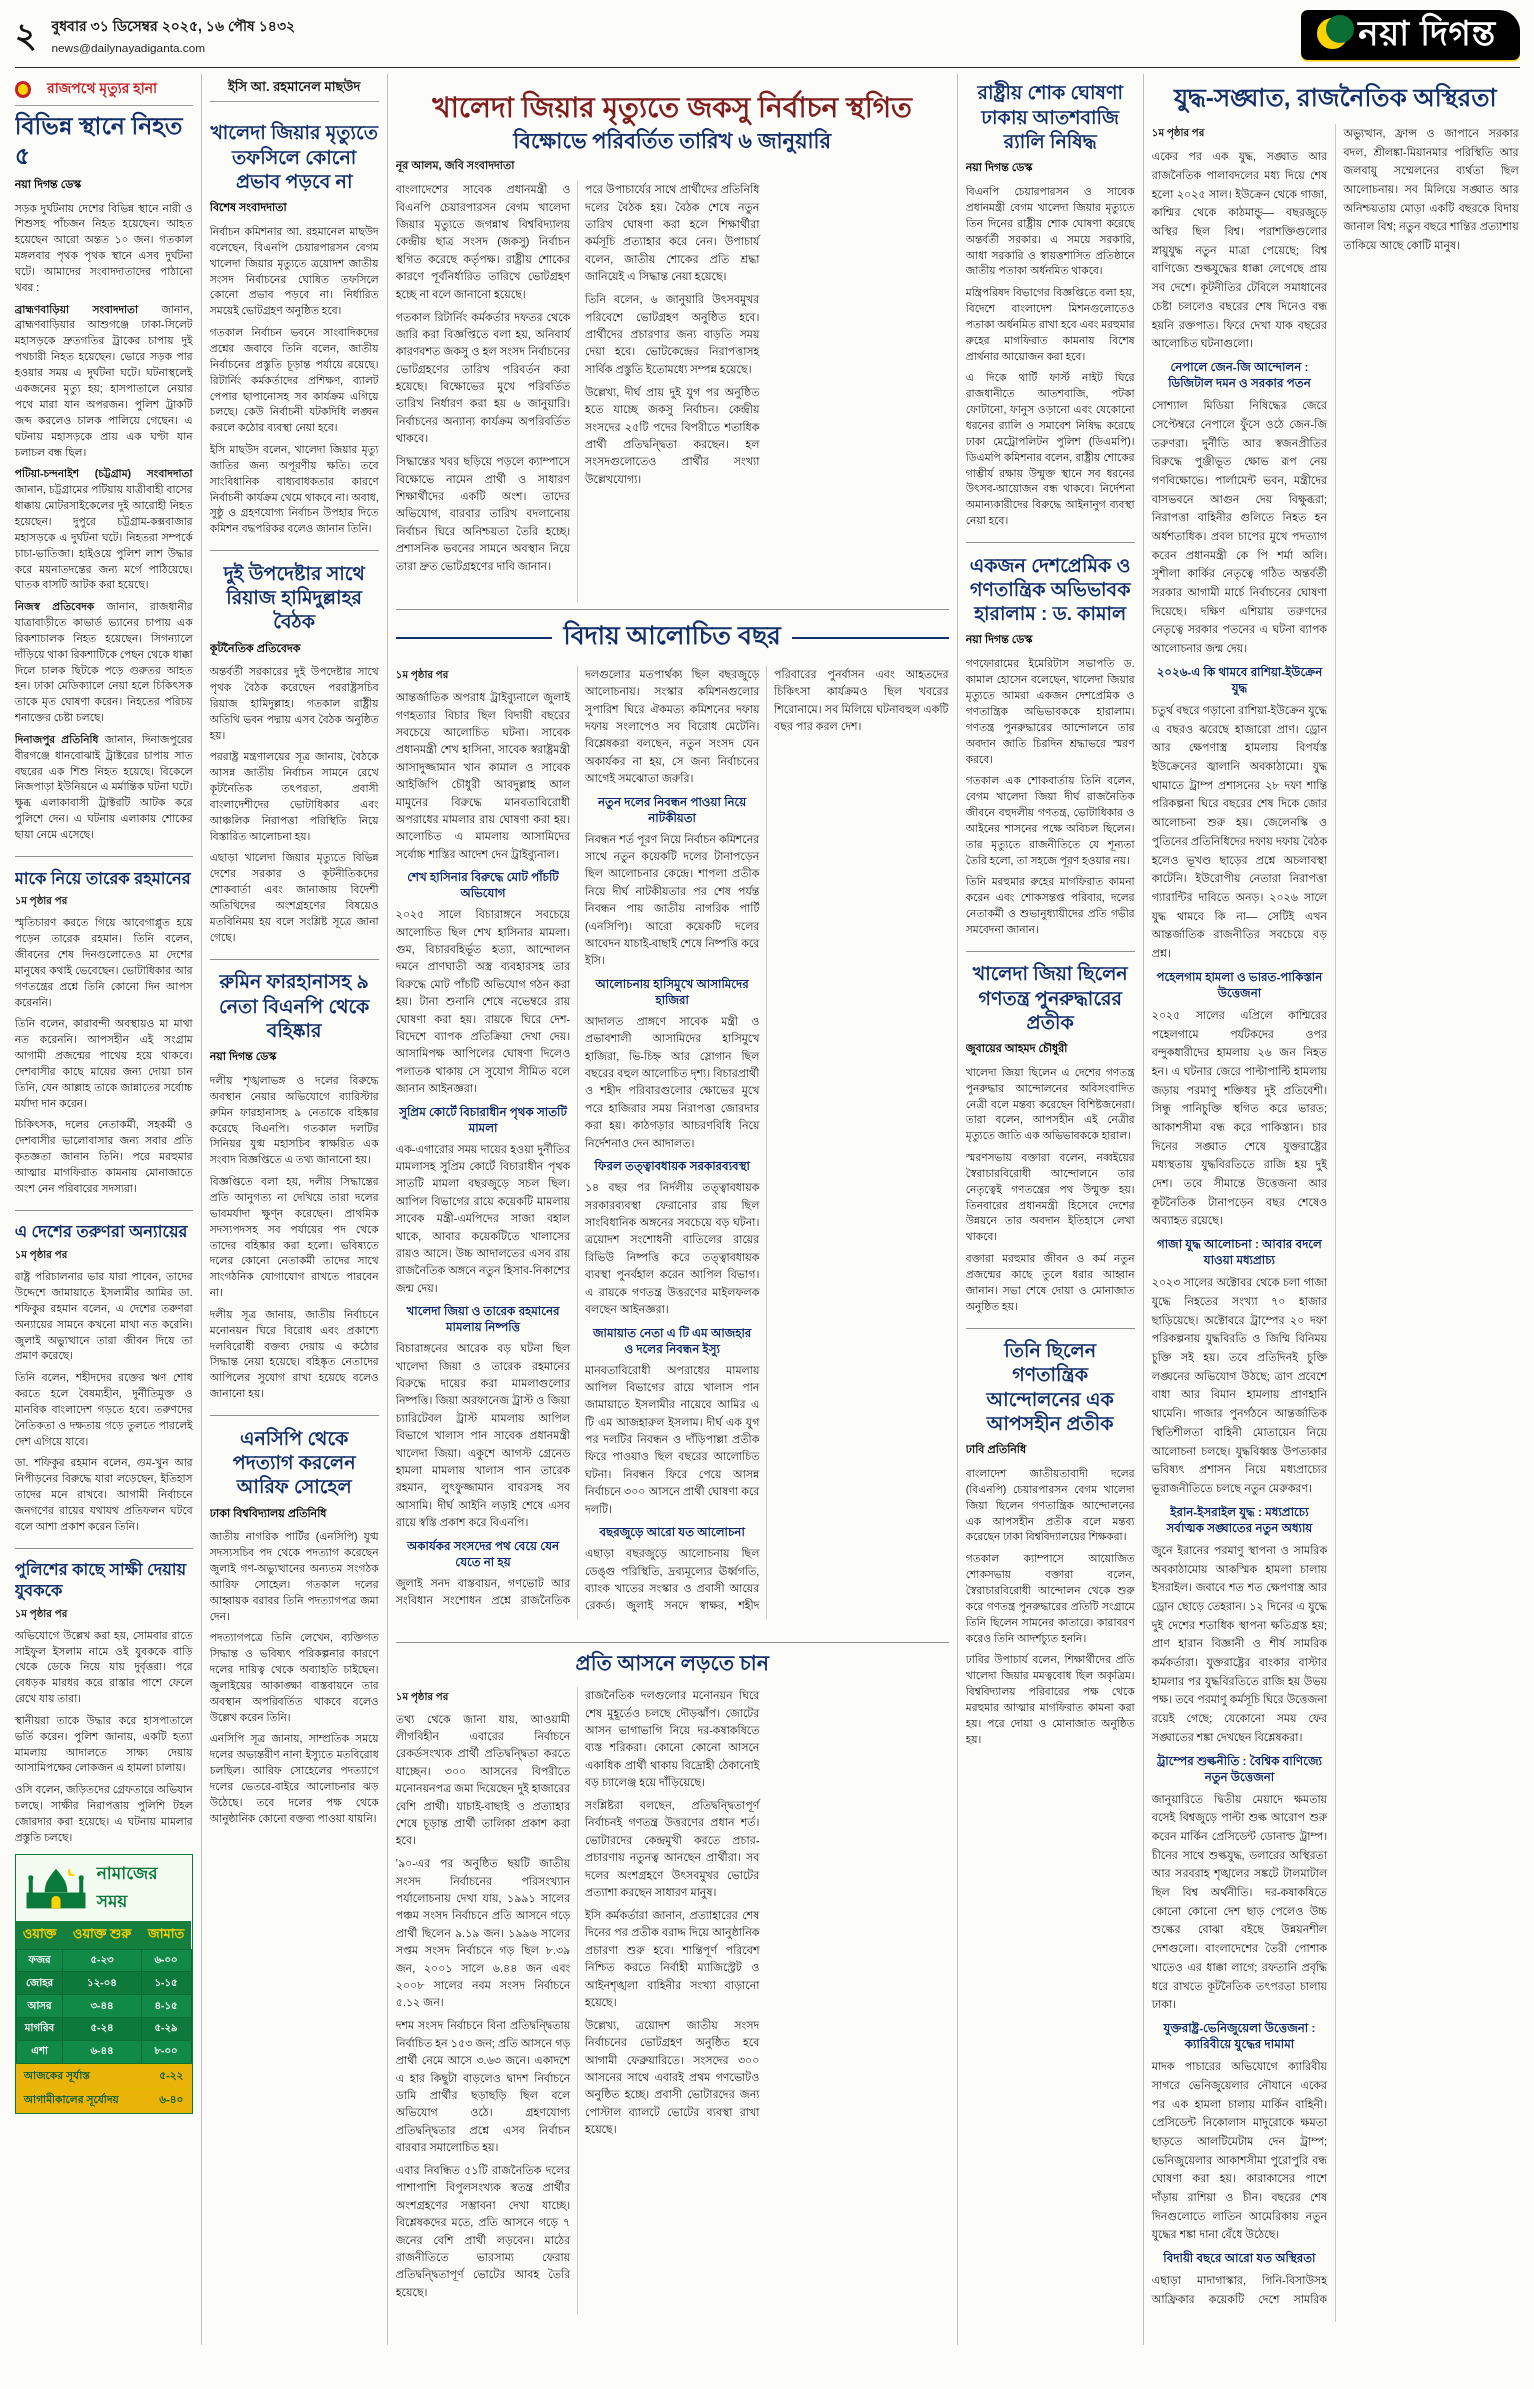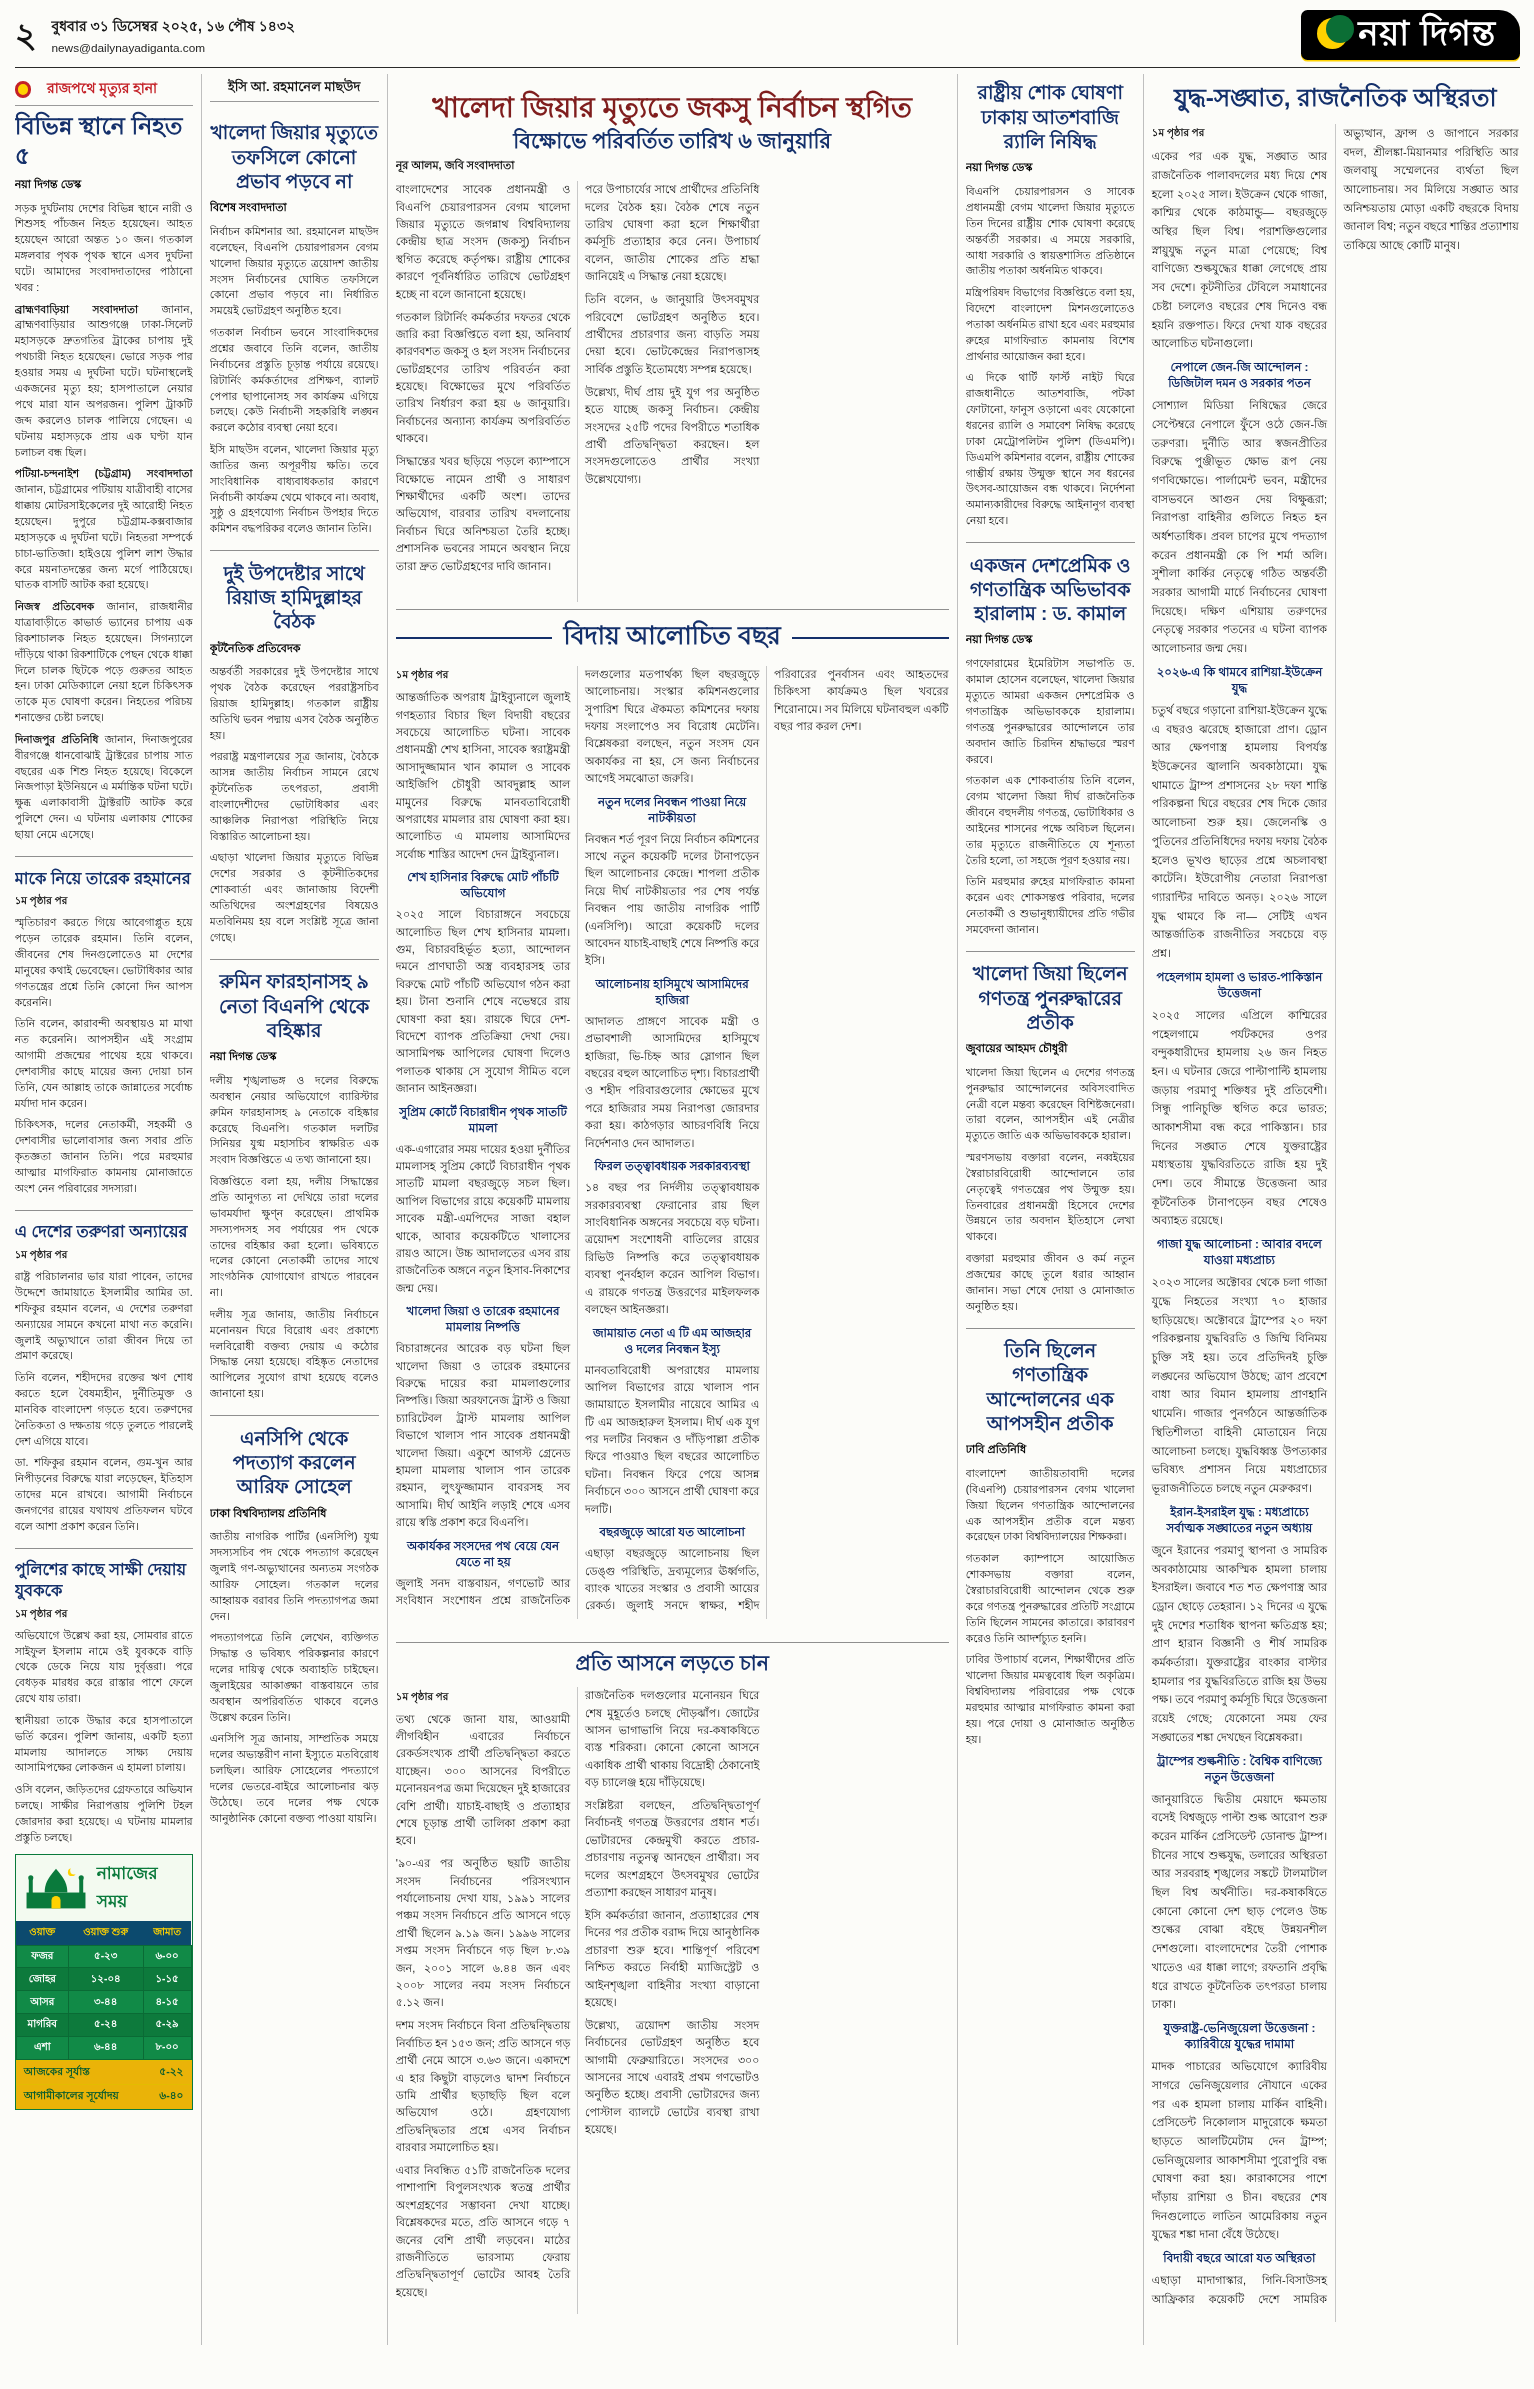--- a/index.html
+++ b/index.html
@@ -54,21 +54,21 @@
   
   .juddho-h{font-size:24.4px;text-align:center;color:#14306b;font-weight:bold;margin:1.6px 0 4.9px}
   .juddho-body{column-count:2;column-gap:16.3px;column-rule:0.8px solid #c8c8c8;column-fill:auto;height:2198px}
   .juddho-body .body-text{font-size:11px;line-height:1.7}
   
   .prayer-box{margin-top:3px;border:0.8px solid #0a7a3c;background:#f3faf0;overflow:hidden}
   .prayer-head{display:flex;align-items:center;gap:6.5px;padding:4.9px 6.5px 1.6px}
   .prayer-title{color:#0a7a3c;font-weight:bold;font-size:17px}
   .mosque{flex:0 0 auto}
   .prayer-table{width:100%;border-collapse:collapse;font-size:10.2px;margin-top:3.3px}
-  .prayer-table th{background:#0c4a6e;color:#ffd200;padding:3.3px 1.6px;font-size:10px}
+  .prayer-table th{background:#15803d;color:#ffd200;padding:3.3px 1.6px;font-size:13px}
   .prayer-table td{background:#118a47;color:#fff;text-align:center;padding:2.4px 1.6px;border:0.8px solid #0a6b35;font-weight:bold}
   .prayer-table tr:nth-child(even) td{background:#0d7a3c}
   .prayer-foot{background:#eab308;color:#0a5c2e;font-weight:bold;display:flex;justify-content:space-between;
                padding:3.3px 8.1px;font-size:10.6px;border-top:0.8px solid #e3bc00}
 </style>
 </head>
 <body>
 
 <div class="page">
 
@@ -186,21 +186,21 @@
           </div>
       </div>
     </section>
 
     <section class="col c2">
       <article>
         <div class="kicker-top">ইসি আ. রহমানেল মাছউদ</div>
         <h2 class="headline h-lg">খালেদা জিয়ার মৃত্যুতে তফসিলে কোনো প্রভাব পড়বে না</h2>
         <div class="byline">বিশেষ সংবাদদাতা</div>
         <p class="body-text">নির্বাচন কমিশনার আ. রহমানেল মাছউদ বলেছেন, বিএনপি চেয়ারপারসন বেগম খালেদা জিয়ার মৃত্যুতে ত্রয়োদশ জাতীয় সংসদ নির্বাচনের ঘোষিত তফসিলে কোনো প্রভাব পড়বে না। নির্ধারিত সময়েই ভোটগ্রহণ অনুষ্ঠিত হবে।</p>
-        <p class="body-text">গতকাল নির্বাচন ভবনে সাংবাদিকদের প্রশ্নের জবাবে তিনি বলেন, জাতীয় নির্বাচনের প্রস্তুতি চূড়ান্ত পর্যায়ে রয়েছে। রিটার্নিং কর্মকর্তাদের প্রশিক্ষণ, ব্যালট পেপার ছাপানোসহ সব কার্যক্রম এগিয়ে চলছে। কেউ নির্বাচনী সহকরিধি লঙ্ঘন করলে কঠোর ব্যবস্থা নেয়া হবে।</p>
+        <p class="body-text">গতকাল নির্বাচন ভবনে সাংবাদিকদের প্রশ্নের জবাবে তিনি বলেন, জাতীয় নির্বাচনের প্রস্তুতি চূড়ান্ত পর্যায়ে রয়েছে। রিটার্নিং কর্মকর্তাদের প্রশিক্ষণ, ব্যালট পেপার ছাপানোসহ সব কার্যক্রম এগিয়ে চলছে। কেউ নির্বাচনী যটকদিধি লঙ্ঘন করলে কঠোর ব্যবস্থা নেয়া হবে।</p>
         <p class="body-text">ইসি মাছউদ বলেন, খালেদা জিয়ার মৃত্যু জাতির জন্য অপূরণীয় ক্ষতি। তবে সাংবিধানিক বাধ্যবাধকতার কারণে নির্বাচনী কার্যক্রম থেমে থাকবে না। অবাধ, সুষ্ঠু ও গ্রহণযোগ্য নির্বাচন উপহার দিতে কমিশন বদ্ধপরিকর বলেও জানান তিনি।</p>
       </article>
 
       <article>
         <h2 class="headline h-lg">দুই উপদেষ্টার সাথে রিয়াজ হামিদুল্লাহর বৈঠক</h2>
         <div class="byline">কূটনৈতিক প্রতিবেদক</div>
         <p class="body-text">অন্তর্বর্তী সরকারের দুই উপদেষ্টার সাথে পৃথক বৈঠক করেছেন পররাষ্ট্রসচিব রিয়াজ হামিদুল্লাহ। গতকাল রাষ্ট্রীয় অতিথি ভবন পদ্মায় এসব বৈঠক অনুষ্ঠিত হয়।</p>
         <p class="body-text">পররাষ্ট্র মন্ত্রণালয়ের সূত্র জানায়, বৈঠকে আসন্ন জাতীয় নির্বাচন সামনে রেখে কূটনৈতিক তৎপরতা, প্রবাসী বাংলাদেশীদের ভোটাধিকার এবং আঞ্চলিক নিরাপত্তা পরিস্থিতি নিয়ে বিস্তারিত আলোচনা হয়।</p>
         <p class="body-text">এছাড়া খালেদা জিয়ার মৃত্যুতে বিভিন্ন দেশের সরকার ও কূটনীতিকদের শোকবার্তা এবং জানাজায় বিদেশী অতিথিদের অংশগ্রহণের বিষয়েও মতবিনিময় হয় বলে সংশ্লিষ্ট সূত্রে জানা গেছে।</p>
       </article>

